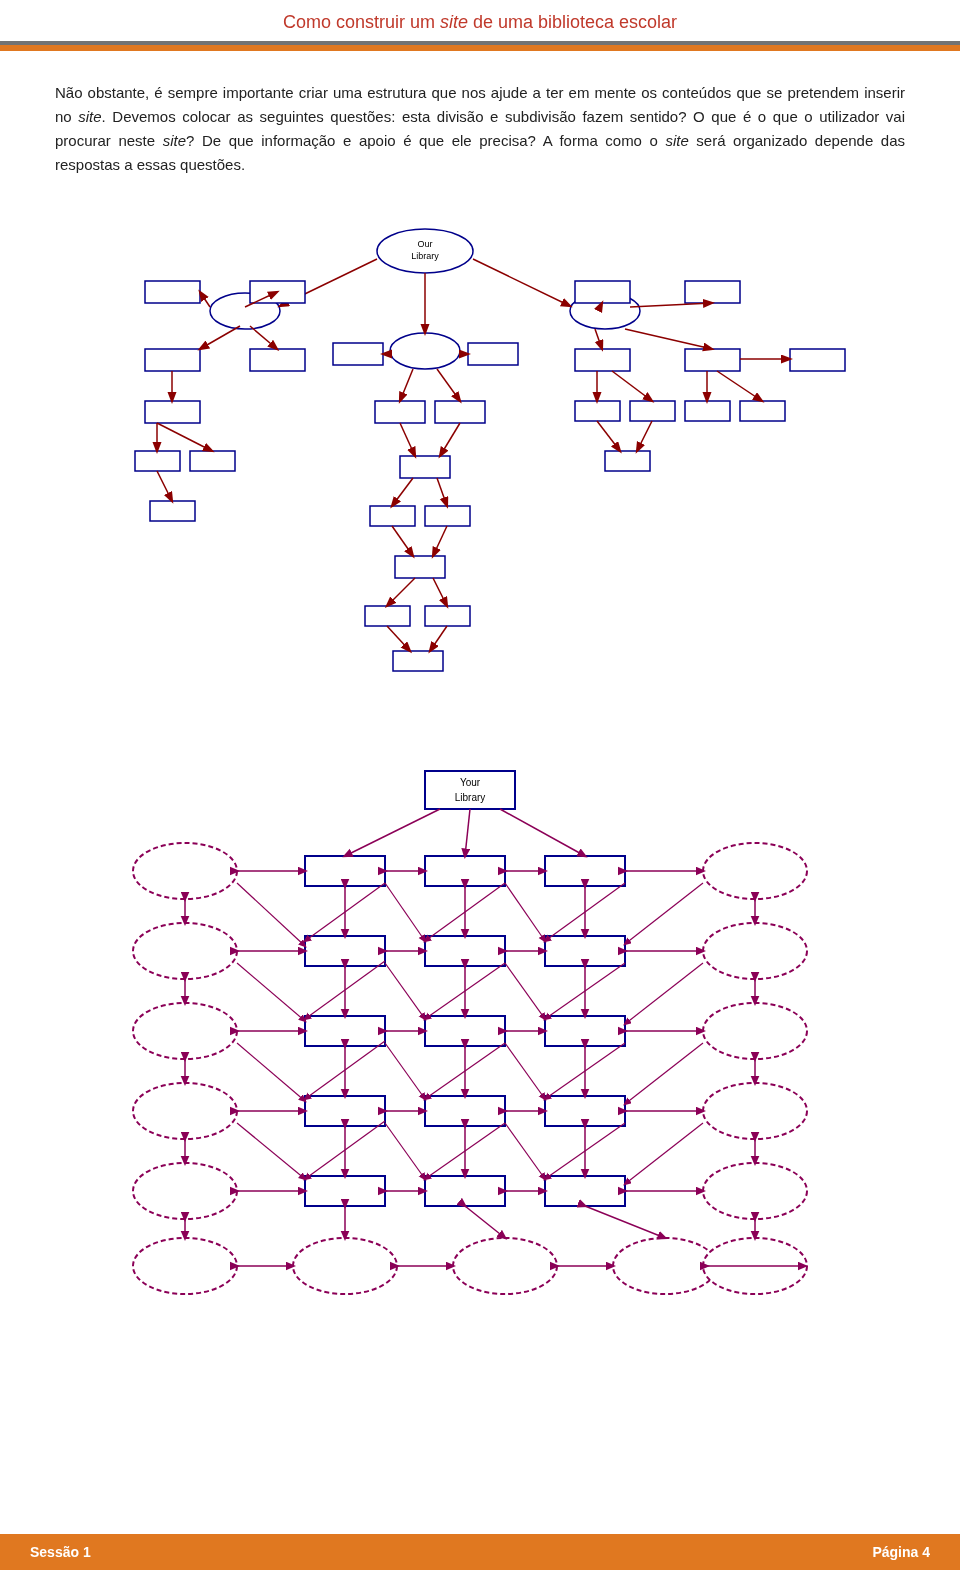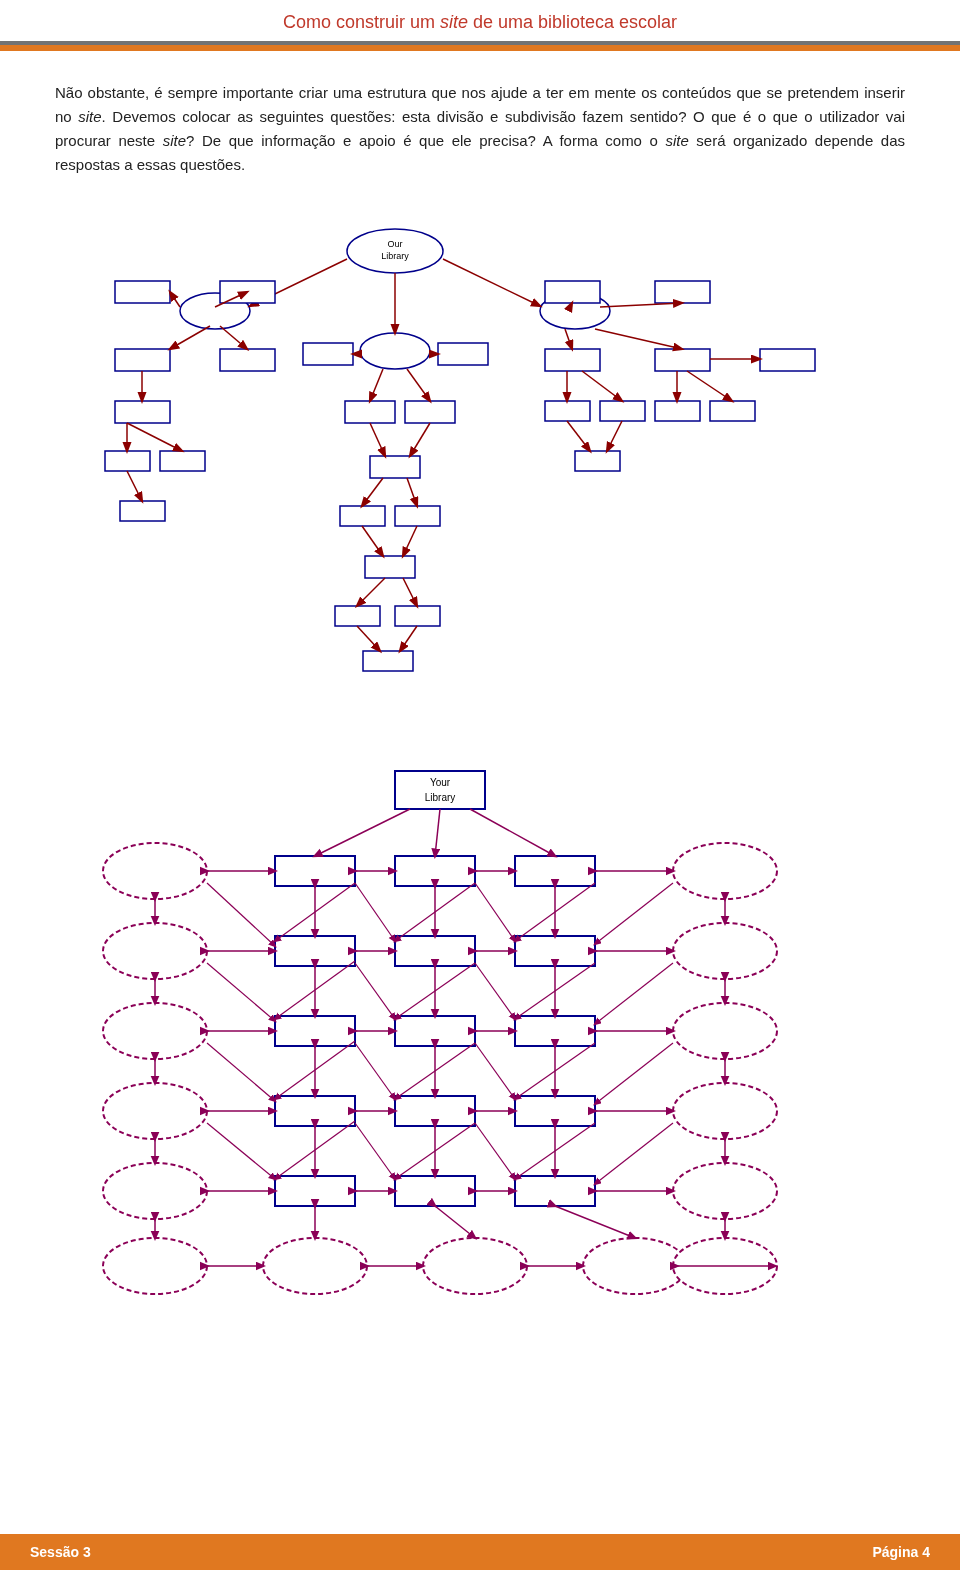--- a/index.html
+++ b/index.html
@@ -47,21 +47,21 @@
     }
     .content p em {
       font-style: italic;
     }
 
     
     .diagram-area {
       width: 100%;
       display: flex;
       flex-direction: column;
-      align-items: flex-start;
+      align-items: flex-end;
       margin-top: 10px;
     }
 
     
     .tree-diagram {
       width: 820px;
       height: 520px;
       position: relative;
       margin-bottom: 40px;
     }
@@ -382,15 +382,15 @@
         <line x1="472" y1="515" x2="528" y2="515" stroke="#8B0057" stroke-width="1.5" marker-start="url(#arrowM2)" marker-end="url(#arrowM1)"></line>
         <line x1="622" y1="515" x2="720" y2="515" stroke="#8B0057" stroke-width="1.5" marker-start="url(#arrowM2)" marker-end="url(#arrowM1)"></line>
 
       </svg>
     </div>
 
   </div>
 </div>
 
 <div class="page-footer">
-  <span>Sessão 3</span>
+  <span>Sessão 1</span>
   <span>Página 4</span>
 </div>
 
 </body></html>

